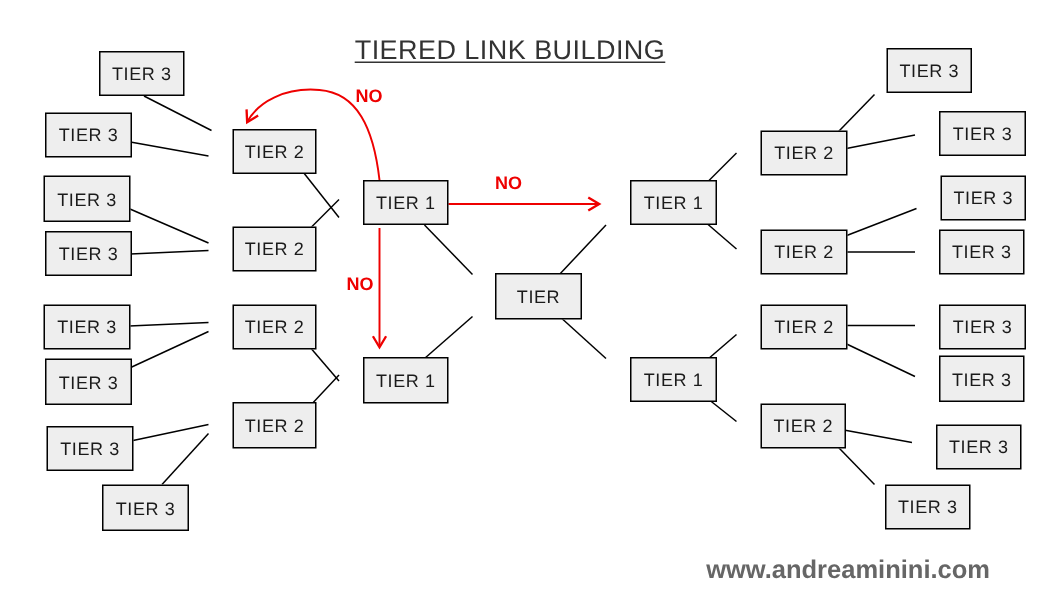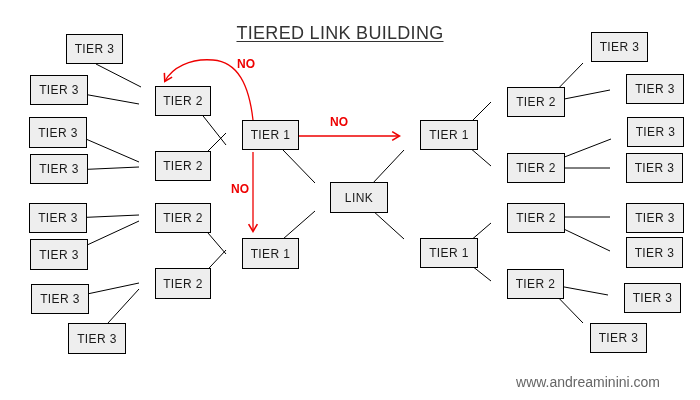--- a/index.html
+++ b/index.html
@@ -67,22 +67,23 @@
     font-size: 12px;
     letter-spacing: 0.4px;
     color: #1a1a1a;
     white-space: nowrap;
     margin-left: 16px;
   }
   .watermark {
     position: absolute;
     right: 40px;
     bottom: 10px;
-    font-size: 14px;
+    font-size: 17px;
     color: var(--watermark-color, #666666);
+    font-weight: bold;
   }
 </style>
 </head>
 <body>
 
 <div class="stage">
   <div class="page-title">TIERED LINK BUILDING</div>
 
   <svg class="canvas" viewBox="0 0 700 400" xmlns="http://www.w3.org/2000/svg">
     <defs>
@@ -138,21 +139,21 @@
       <div class="node" style="left: 13px; top: 203px; width: 58px; height: 30px;">TIER 3</div>
       <div class="node" style="left: 14px; top: 239px; width: 58px; height: 31px;">TIER 3</div>
       <div class="node" style="left: 15px; top: 284px; width: 58px; height: 30px;">TIER 3</div>
       <div class="node" style="left: 52px; top: 323px; width: 58px; height: 31px;">TIER 3</div>
       <div class="node" style="left: 139px; top: 86px; width: 56px; height: 30px;">TIER 2</div>
       <div class="node" style="left: 139px; top: 151px; width: 56px; height: 30px;">TIER 2</div>
       <div class="node" style="left: 139px; top: 203px; width: 56px; height: 30px;">TIER 2</div>
       <div class="node" style="left: 139px; top: 268px; width: 56px; height: 31px;">TIER 2</div>
       <div class="node" style="left: 226px; top: 120px; width: 57px; height: 30px;">TIER 1</div>
       <div class="node" style="left: 226px; top: 238px; width: 57px; height: 31px;">TIER 1</div>
-      <div class="node" style="left: 314px; top: 182px; width: 58px; height: 31px;">LINK</div>
+      <div class="node" style="left: 314px; top: 182px; width: 58px; height: 31px;">TIER</div>
       <div class="node" style="left: 404px; top: 120px; width: 58px; height: 30px;">TIER 1</div>
       <div class="node" style="left: 404px; top: 238px; width: 58px; height: 30px;">TIER 1</div>
       <div class="node" style="left: 491px; top: 87px; width: 58px; height: 30px;">TIER 2</div>
       <div class="node" style="left: 491px; top: 153px; width: 58px; height: 30px;">TIER 2</div>
       <div class="node" style="left: 491px; top: 203px; width: 58px; height: 30px;">TIER 2</div>
       <div class="node" style="left: 491px; top: 269px; width: 57px; height: 30px;">TIER 2</div>
       <div class="node" style="left: 575px; top: 32px; width: 57px; height: 30px;">TIER 3</div>
       <div class="node" style="left: 610px; top: 74px; width: 58px; height: 30px;">TIER 3</div>
       <div class="node" style="left: 611px; top: 117px; width: 57px; height: 30px;">TIER 3</div>
       <div class="node" style="left: 610px; top: 153px; width: 57px; height: 30px;">TIER 3</div>

